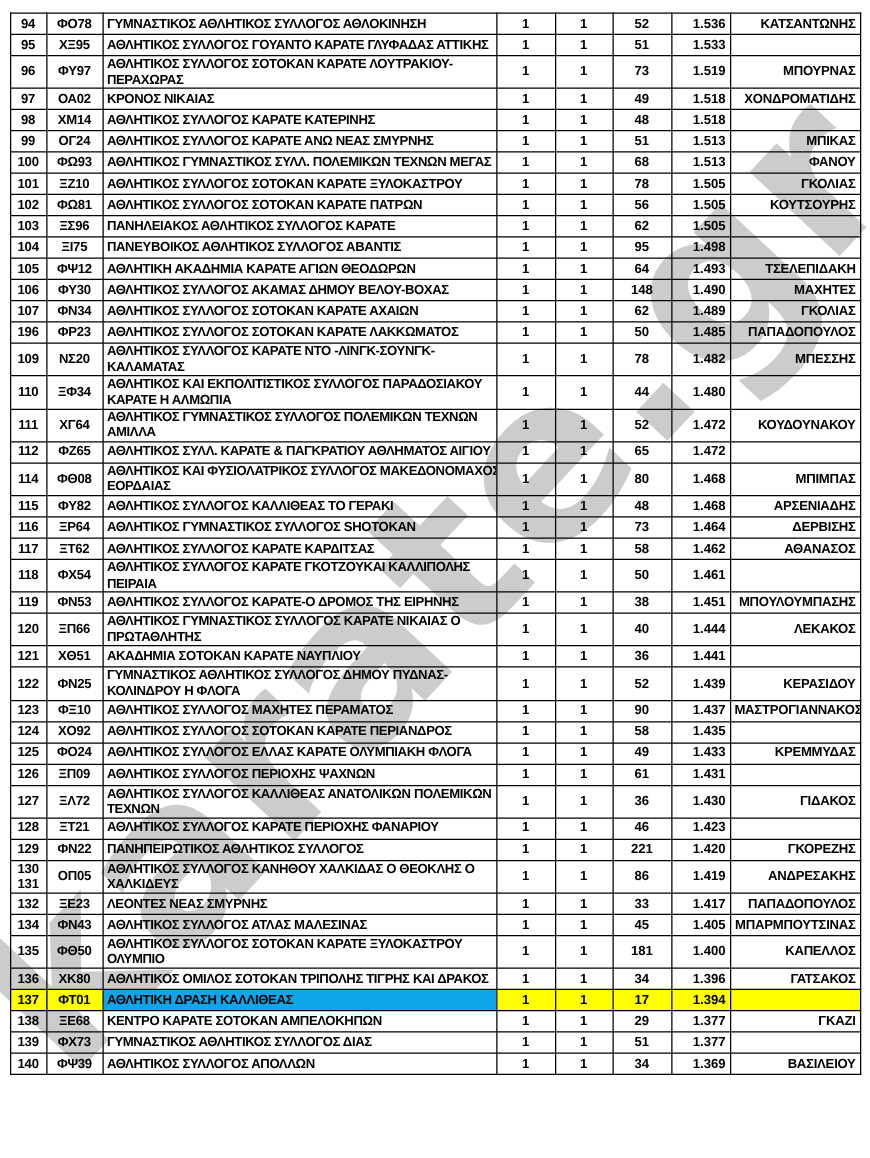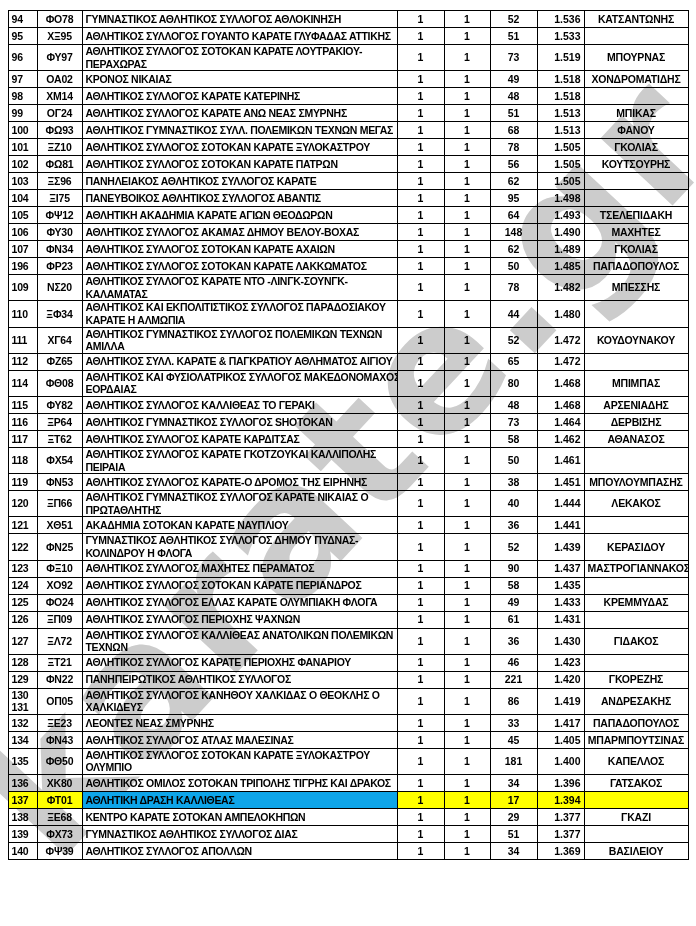--- a/index.html
+++ b/index.html
@@ -25,26 +25,26 @@
   }
   table.ranking td{
     border:1.5px solid #000;
     height:16px;
     padding:0 3px;
     font-weight:700;font-size:10.5px;line-height:12.6px;
     color:#000;
     overflow:hidden;
     vertical-align:middle;
   }
-  td.rank{text-align:left;white-space:pre-line;letter-spacing:-0.2px;margin-top:20px;}
+  td.rank{text-align:center;white-space:pre-line;letter-spacing:-0.2px;margin-top:20px;}
   td.code{text-align:center;white-space:nowrap;letter-spacing:-0.2px;}
   td.name{text-align:left;white-space:pre;font-size:10px;letter-spacing:-0.3px;padding-left:4px;}
   td.c1,td.c2,td.c3{text-align:center;}
   td.score{text-align:right;}
-  td.person{text-align:center;white-space:nowrap;font-size:10px;letter-spacing:-0.2px;}
+  td.person{text-align:right;white-space:nowrap;font-size:10px;letter-spacing:-0.2px;}
 </style>
 </head>
 <body>
 
 <div class="page">
   <div class="watermark" style="color: rgb(204, 204, 204);">karate.gr</div>
   <table class="ranking">
     <colgroup>
       <col style="width:29px">
         <col style="width:45px">

